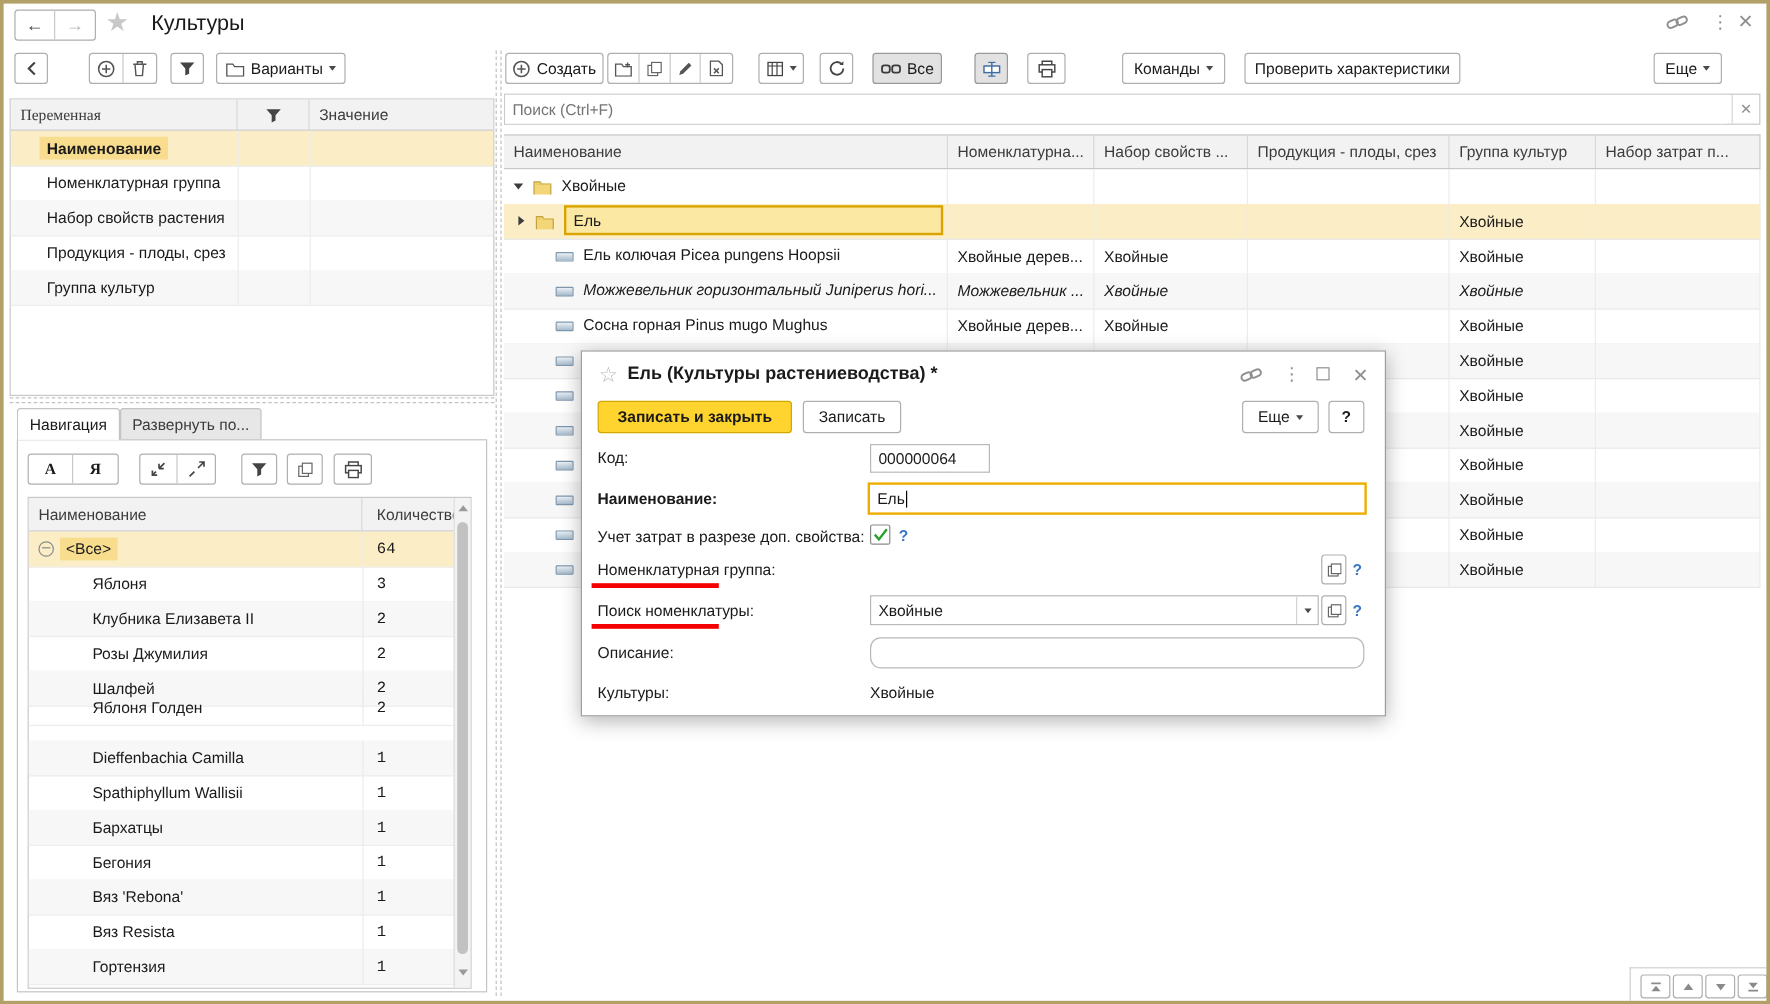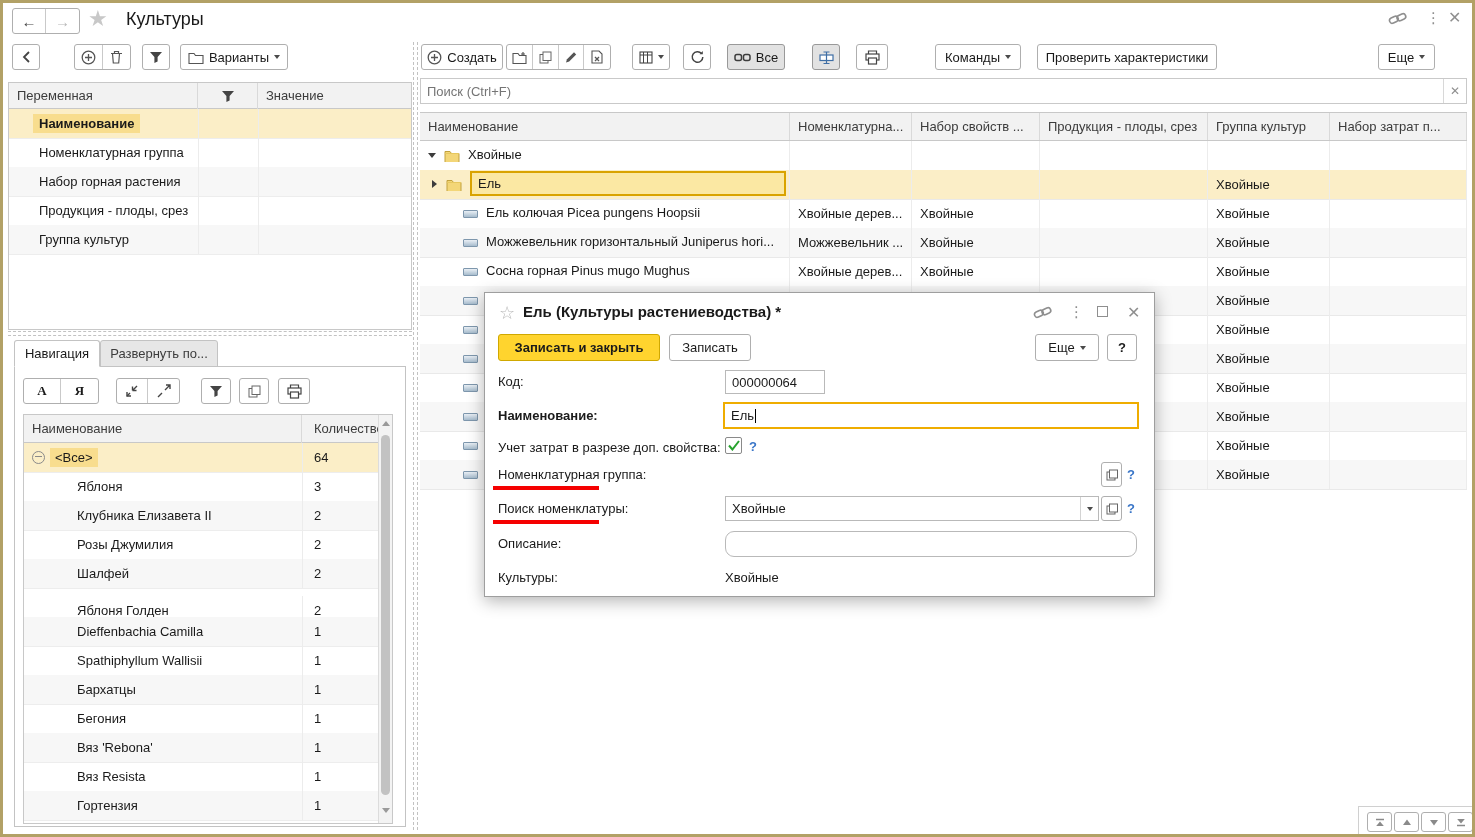--- a/index.html
+++ b/index.html
@@ -29,21 +29,21 @@
   .prow.sel{background:#fbeec7;}
   .prow .nm{position:absolute;left:24px;top:5px;line-height:19px;padding:0 6px;}
   .prow.sel .nm{background:#f8dd8e;font-weight:bold;}
   .pcol{position:absolute;top:0;bottom:0;border-right:1px solid #ececec;}
   
   .nrow{position:absolute;left:0;width:356px;height:29px;border-bottom:1px solid #ededed;}
   .nrow.alt{background:#f7f7f7;}
   .nrow.sel{background:#fbeec7;}
   .nrow .nm{position:absolute;top:5px;line-height:19px;padding:0 5px;}
   .nrow.sel .nm{background:#f8dd8e;}
-  .nrow .cnt{position:absolute;left:290px;top:5px;line-height:19px;}
+  .nrow .cnt{position:absolute;left:290px;top:5px;line-height:19px;font-family:Liberation Mono, monospace;}
   
   .lrow{position:absolute;left:0;width:1047px;height:29px;border-bottom:1px solid #e9e9e9;}
   .lrow.alt{background:#f7f7f7;}
   .lrow.sel{background:#fbeec7;}
   .lcell{position:absolute;top:0;height:100%;border-right:1px solid #ececec;box-sizing:border-box;
          display:flex;align-items:center;padding-left:8px;overflow:hidden;white-space:nowrap;}
   .selbox{position:absolute;left:50px;top:1px;width:316px;height:25px;border:2px solid #d9a300;background:#fbe8a3;
           display:flex;align-items:center;padding-left:6px;box-sizing:border-box;}
   .baricon{width:13px;height:6px;border:1px solid #7e97ad;border-radius:1px;
            background:linear-gradient(#e9eff5,#a7bccd);}
@@ -112,21 +112,21 @@
 <div class="btn" style="left:180px;top:44px;width:108px;height:26px;">
   <svg width="16" height="13">
       <path d="M1 2.5h5l1.5 2H15v8H1z" fill="none" stroke="#555" stroke-width="1.1"></path>
     </svg>
   <span>Варианты</span>
   <span class="dd"></span>
 </div>
 
 <div class="abs ptable">
   <div class="abs hdr" style="left:0;top:0;width:402px;height:26px;border-bottom:1px solid #c8c8c8;">
-    <span class="abs cellline" style="left:0;top:0;width:189px;height:26px;line-height:26px;padding-left:8px;">Переменная</span>
+    <span class="abs cellline" style="left:0;top:0;width:189px;height:26px;line-height:26px;padding-left:8px;font-family:Liberation Serif, serif;">Переменная</span>
     <span class="abs cellline" style="left:189px;top:0;width:60px;height:26px;display:flex;align-items:center;justify-content:center;">
       <svg width="14" height="13">
           <path d="M1 1h12L8.6 6v4.5L5.4 12V6z" fill="#444"></path>
         </svg>
     </span>
     <span class="abs" style="left:249px;top:0;width:153px;height:26px;line-height:26px;padding-left:8px;">Значение</span>
   </div>
   <div class="abs" id="params-body" style="left:0;top:26px;width:402px;height:220px;">
       <div class="prow sel" style="top: 0px;">
         <div class="pcol" style="left: 189px; width: 0px;"></div>
@@ -134,21 +134,21 @@
         <div class="nm">Наименование</div>
       </div>
       <div class="prow" style="top: 29px;">
         <div class="pcol" style="left: 189px; width: 0px;"></div>
         <div class="pcol" style="left: 249px; width: 0px;"></div>
         <div class="nm">Номенклатурная группа</div>
       </div>
       <div class="prow alt" style="top: 58px;">
         <div class="pcol" style="left: 189px; width: 0px;"></div>
         <div class="pcol" style="left: 249px; width: 0px;"></div>
-        <div class="nm">Набор горная растения</div>
+        <div class="nm">Набор свойств растения</div>
       </div>
       <div class="prow" style="top: 87px;">
         <div class="pcol" style="left: 189px; width: 0px;"></div>
         <div class="pcol" style="left: 249px; width: 0px;"></div>
         <div class="nm">Продукция - плоды, срез</div>
       </div>
       <div class="prow alt" style="top: 116px;">
         <div class="pcol" style="left: 189px; width: 0px;"></div>
         <div class="pcol" style="left: 249px; width: 0px;"></div>
         <div class="nm">Группа культур</div>
@@ -227,21 +227,21 @@
         <div class="nrow" style="top: 87px;">
           <div class="pcol" style="left: 278px; width: 0px;"></div>
           <div class="nm" style="left: 48px;">Розы Джумилия</div>
           <div class="cnt">2</div>
         </div>
         <div class="nrow alt" style="top: 116px;">
           <div class="pcol" style="left: 278px; width: 0px;"></div>
           <div class="nm" style="left: 48px;">Шалфей</div>
           <div class="cnt">2</div>
         </div>
-        <div class="nrow" style="top: 153px; text-align: center;">
+        <div class="nrow" style="top: 132px; text-align: center;">
           <div class="pcol" style="left: 278px; width: 0px;"></div>
           <div class="nm" style="left: 48px;">Яблоня Голден</div>
           <div class="cnt">2</div>
         </div>
         <div class="nrow alt" style="top: 174px;">
           <div class="pcol" style="left: 278px; width: 0px;"></div>
           <div class="nm" style="left: 48px;">Dieffenbachia Camilla</div>
           <div class="cnt">1</div>
         </div>
         <div class="nrow" style="top: 203px;">
@@ -415,21 +415,21 @@
       <div class="lcell" style="left: 0px; width: 370px; position: absolute; padding: 0px;">
         <span class="baricon" style="position:absolute;left:43px;top:11px;"></span>
         <span style="position:absolute;left:66px;top:6px;white-space:nowrap;">Ель колючая Picea pungens Hoopsii</span>
       </div>
       <div class="lcell" style="left: 370px; width: 122px;">Хвойные дерев...</div>
       <div class="lcell" style="left: 492px; width: 128px;">Хвойные</div>
       <div class="lcell" style="left: 620px; width: 168px;"></div>
       <div class="lcell" style="left: 788px; width: 122px;">Хвойные</div>
       <div class="lcell" style="left: 910px; width: 137px;"></div>
     </div>
-    <div class="lrow alt" style="top: 87px;">
+    <div class="lrow alt" style="top: 87px; font-style: italic;">
       <div class="lcell" style="left: 0px; width: 370px; position: absolute; padding: 0px;">
         <span class="baricon" style="position:absolute;left:43px;top:11px;"></span>
         <span style="position:absolute;left:66px;top:6px;white-space:nowrap;">Можжевельник горизонтальный Juniperus hori...</span>
       </div>
       <div class="lcell" style="left: 370px; width: 122px;">Можжевельник ...</div>
       <div class="lcell" style="left: 492px; width: 128px;">Хвойные</div>
       <div class="lcell" style="left: 620px; width: 168px;"></div>
       <div class="lcell" style="left: 788px; width: 122px;">Хвойные</div>
       <div class="lcell" style="left: 910px; width: 137px;"></div>
     </div>

